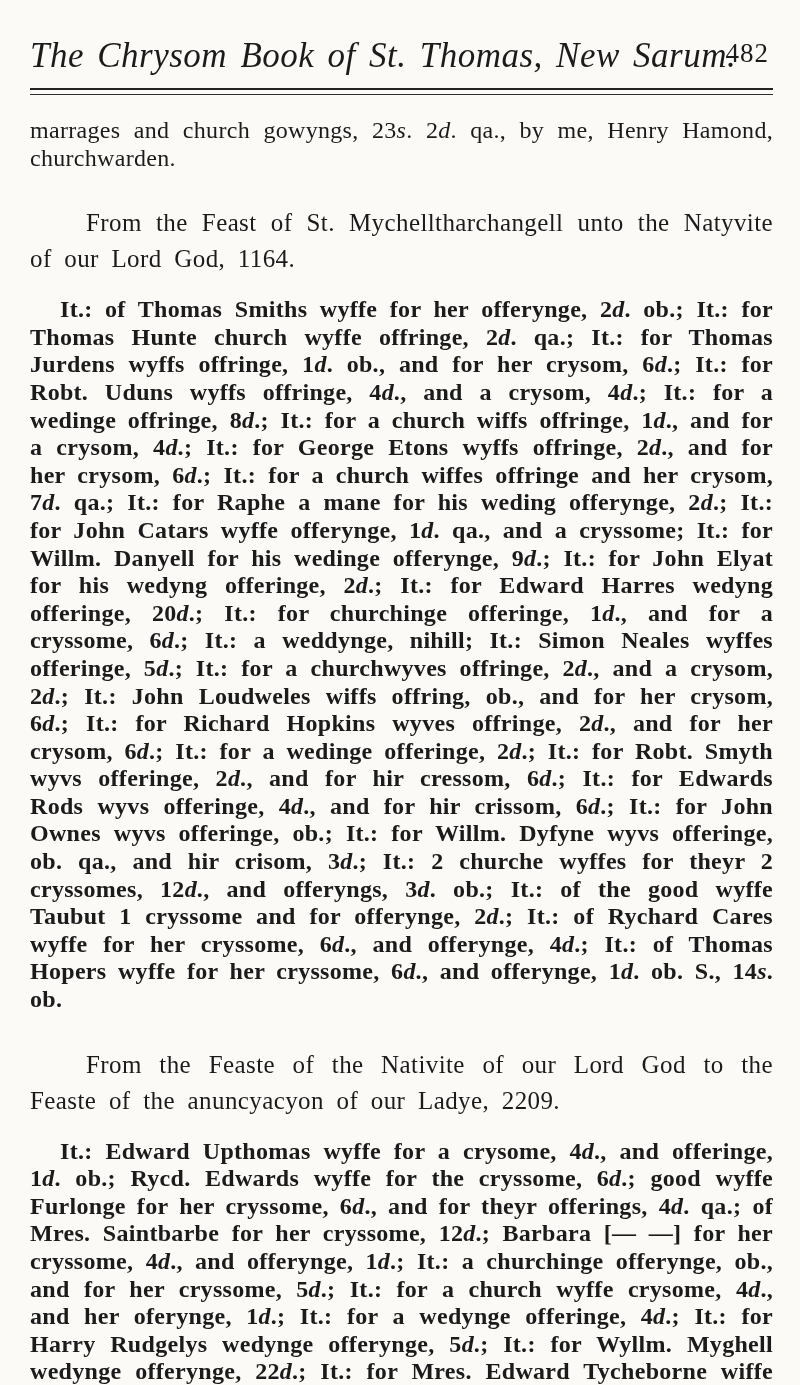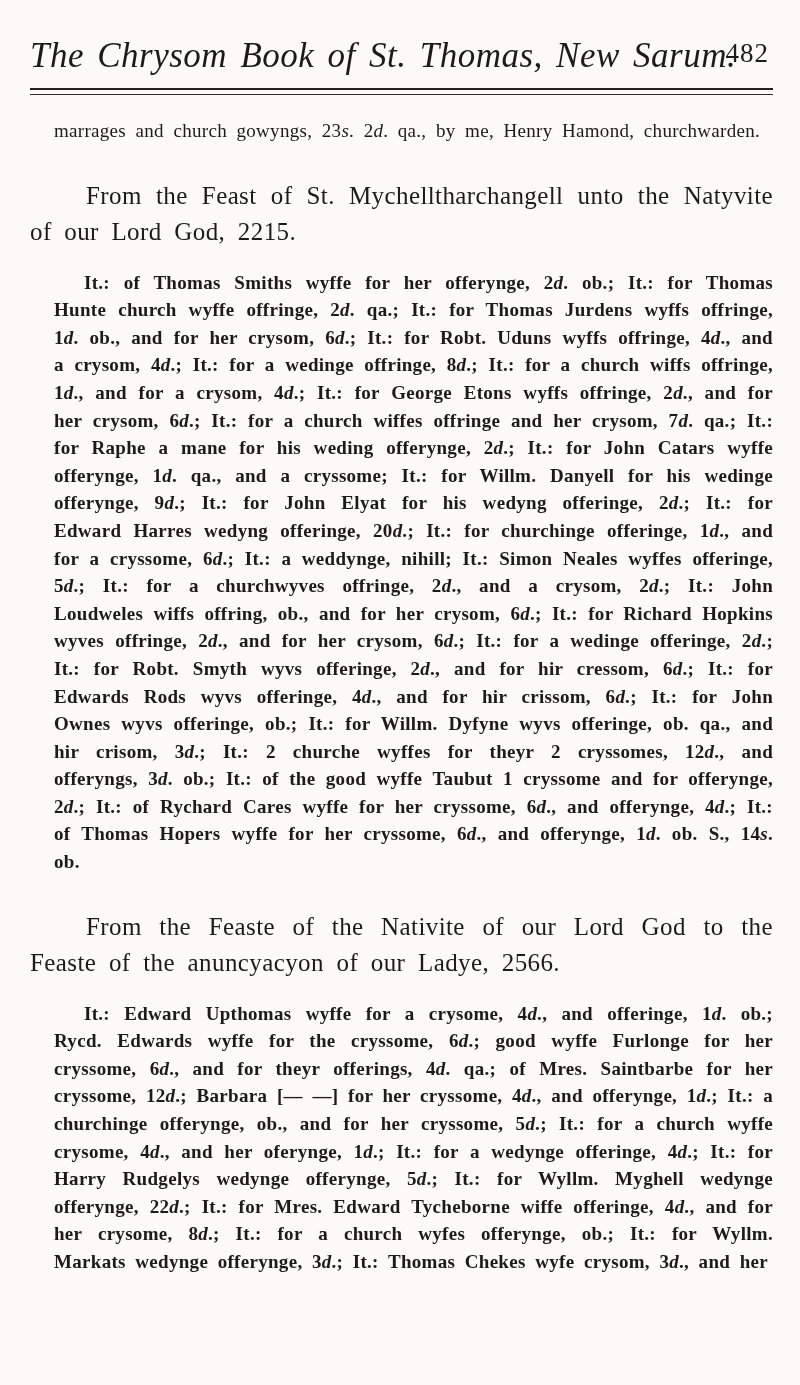--- a/index.html
+++ b/index.html
@@ -36,27 +36,26 @@
     font-size: 27px;
     letter-spacing: 1px;
   }
   .header-rule {
     height: 7px;
     border-top: 2px solid #222;
     border-bottom: 1px solid #2e2e2e;
     margin: 8px 0 0 0;
   }
   .body-text {
-    font-size: 19px;
+    font-size: 24px;
     line-height: 27.6px;
     text-align: justify;
     letter-spacing: 0.3px;
     word-spacing: 4.5px;
     text-indent: 30px;
-    margin-left: 24px;
   }
   .body-text i { letter-spacing: 0.2px; }
   .intro { margin-top: 22px; text-indent: 0; }
   .section-heading {
     font-weight: normal;
     font-size: 25px;
     line-height: 36px;
     text-align: justify;
     text-indent: 56px;
     letter-spacing: 0.4px;
@@ -73,22 +72,22 @@
 
   <header class="page-header">
     <div class="running-title">The Chrysom Book of St. Thomas, New Sarum.</div>
     <div class="folio">482</div>
   </header>
 
   <div class="header-rule"></div>
 
   <p class="body-text intro">marrages and church gowyngs, 23<i>s</i>. 2<i>d</i>. qa., by me, Henry Hamond, churchwarden.</p>
 
-  <h2 class="section-heading">From the Feast of St. Mychelltharchangell unto the Natyvite of our Lord God, 2215.</h2>
+  <h2 class="section-heading">From the Feast of St. Mychelltharchangell unto the Natyvite of our Lord God, 1164.</h2>
 
   <p class="body-text first-body">It.: of Thomas Smiths wyffe for her offerynge, 2<i>d</i>. ob.; It.: for Thomas Hunte church wyffe offringe, 2<i>d</i>. qa.; It.: for Thomas Jurdens wyffs offringe, 1<i>d</i>. ob., and for her crysom, 6<i>d</i>.; It.: for Robt. Uduns wyffs offringe, 4<i>d</i>., and a crysom, 4<i>d</i>.; It.: for a wedinge offringe, 8<i>d</i>.; It.: for a church wiffs offringe, 1<i>d</i>., and for a crysom, 4<i>d</i>.; It.: for George Etons wyffs offringe, 2<i>d</i>., and for her crysom, 6<i>d</i>.; It.: for a church wiffes offringe and her crysom, 7<i>d</i>. qa.; It.: for Raphe a mane for his weding offerynge, 2<i>d</i>.; It.: for John Catars wyffe offerynge, 1<i>d</i>. qa., and a cryssome; It.: for Willm. Danyell for his wedinge offerynge, 9<i>d</i>.; It.: for John Elyat for his wedyng offeringe, 2<i>d</i>.; It.: for Edward Harres wedyng offeringe, 20<i>d</i>.; It.: for churchinge offeringe, 1<i>d</i>., and for a cryssome, 6<i>d</i>.; It.: a weddynge, nihill; It.: Simon Neales wyffes offeringe, 5<i>d</i>.; It.: for a churchwyves offringe, 2<i>d</i>., and a crysom, 2<i>d</i>.; It.: John Loudweles wiffs offring, ob., and for her crysom, 6<i>d</i>.; It.: for Richard Hopkins wyves offringe, 2<i>d</i>., and for her crysom, 6<i>d</i>.; It.: for a wedinge offeringe, 2<i>d</i>.; It.: for Robt. Smyth wyvs offeringe, 2<i>d</i>., and for hir cressom, 6<i>d</i>.; It.: for Edwards Rods wyvs offeringe, 4<i>d</i>., and for hir crissom, 6<i>d</i>.; It.: for John Ownes wyvs offeringe, ob.; It.: for Willm. Dyfyne wyvs offeringe, ob. qa., and hir crisom, 3<i>d</i>.; It.: 2 churche wyffes for theyr 2 cryssomes, 12<i>d</i>., and offeryngs, 3<i>d</i>. ob.; It.: of the good wyffe Taubut 1 cryssome and for offerynge, 2<i>d</i>.; It.: of Rychard Cares wyffe for her cryssome, 6<i>d</i>., and offerynge, 4<i>d</i>.; It.: of Thomas Hopers wyffe for her cryssome, 6<i>d</i>., and offerynge, 1<i>d</i>. ob. S., 14<i>s</i>. ob.</p>
 
 
-  <h2 class="section-heading">From the Feaste of the Nativite of our Lord God to the Feaste of the anuncyacyon of our Ladye, 2566.</h2>
+  <h2 class="section-heading">From the Feaste of the Nativite of our Lord God to the Feaste of the anuncyacyon of our Ladye, 2209.</h2>
 
   <p class="body-text first-body">It.: Edward Upthomas wyffe for a crysome, 4<i>d</i>., and offeringe, 1<i>d</i>. ob.; Rycd. Edwards wyffe for the cryssome, 6<i>d</i>.; good wyffe Furlonge for her cryssome, 6<i>d</i>., and for theyr offerings, 4<i>d</i>. qa.; of Mres. Saintbarbe for her cryssome, 12<i>d</i>.; Barbara [— —] for her cryssome, 4<i>d</i>., and offerynge, 1<i>d</i>.; It.: a churchinge offerynge, ob., and for her cryssome, 5<i>d</i>.; It.: for a church wyffe crysome, 4<i>d</i>., and her oferynge, 1<i>d</i>.; It.: for a wedynge offeringe, 4<i>d</i>.; It.: for Harry Rudgelys wedynge offerynge, 5<i>d</i>.; It.: for Wyllm. Myghell wedynge offerynge, 22<i>d</i>.; It.: for Mres. Edward Tycheborne wiffe offeringe, 4<i>d</i>., and for her crysome, 8<i>d</i>.; It.: for a church wyfes offerynge, ob.; It.: for Wyllm. Markats wedynge offerynge, 3<i>d</i>.; It.: Thomas Chekes wyfe crysom, 3<i>d</i>., and her</p>
 
 </div>
 
 </body></html>

